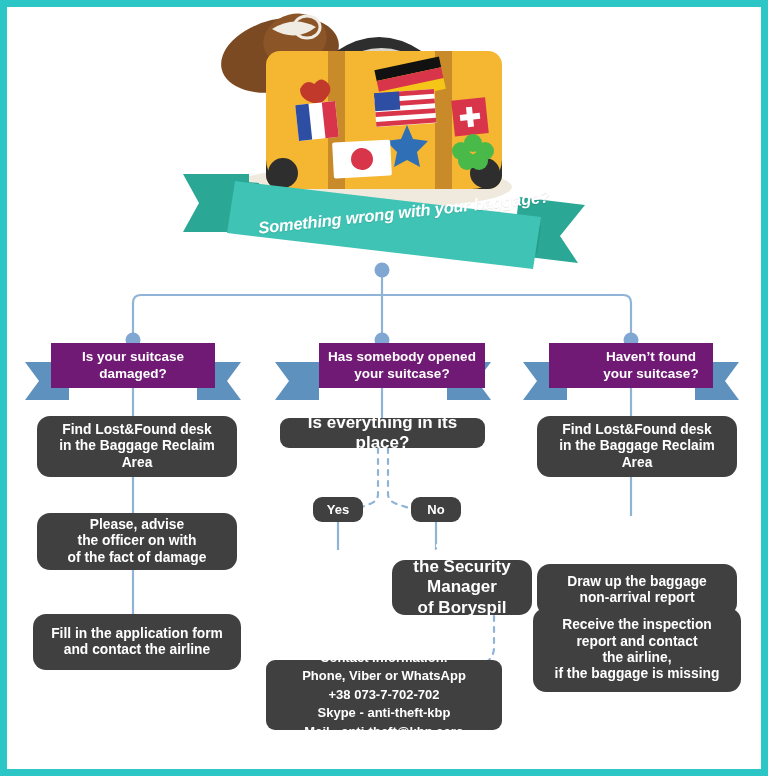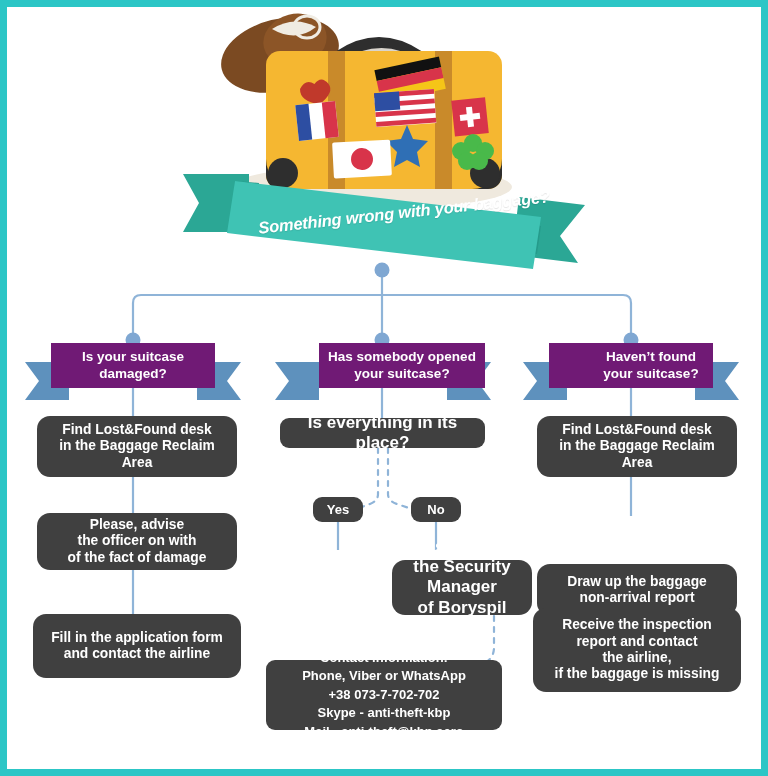--- a/index.html
+++ b/index.html
@@ -222,21 +222,21 @@
   <div class="node rounded n-body" style="left:30px; top:409px; width:200px; height:61px;">
     <span class="txt">Find Lost&amp;Found desk
 in the Baggage Reclaim
 Area</span>
   </div>
   <div class="node rounded n-body" style="left:30px; top:506px; width:200px; height:57px;">
     <span class="txt">Please, advise
 the officer on with
 of the fact of damage</span>
   </div>
-  <div class="node rounded n-body" style="left:26px; top:607px; width:208px; height:64px;">
+  <div class="node rounded n-body" style="left:26px; top:607px; width:208px; height:56px;">
     <span class="txt">Fill in the application form
 and contact the airline</span>
   </div>
 
   <svg class="ribbon-tails" style="left:268px; top:355px; width:216px; height:38px;" viewBox="0 0 216 38">
     <path d="M0 0 L44 0 L44 38 L0 38 L14 19 Z" fill="#5e91bd"></path>
     <path d="M216 0 L172 0 L172 38 L216 38 L202 19 Z" fill="#5e91bd"></path>
     <path d="M44 0 L62 0 L44 22 Z" fill="#4b7ca6"></path>
     <path d="M172 0 L154 0 L172 22 Z" fill="#4b7ca6"></path>
   </svg>

